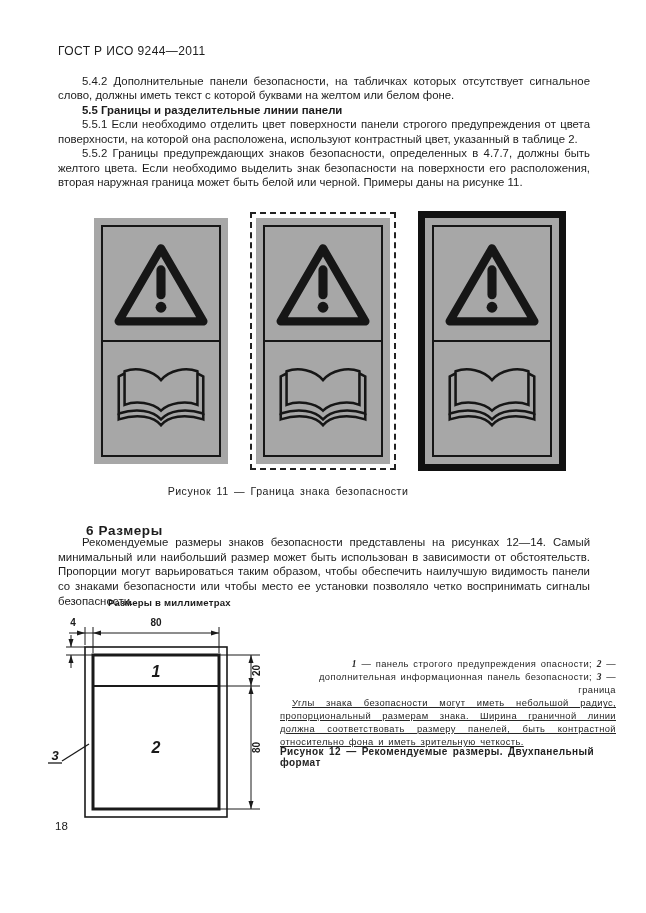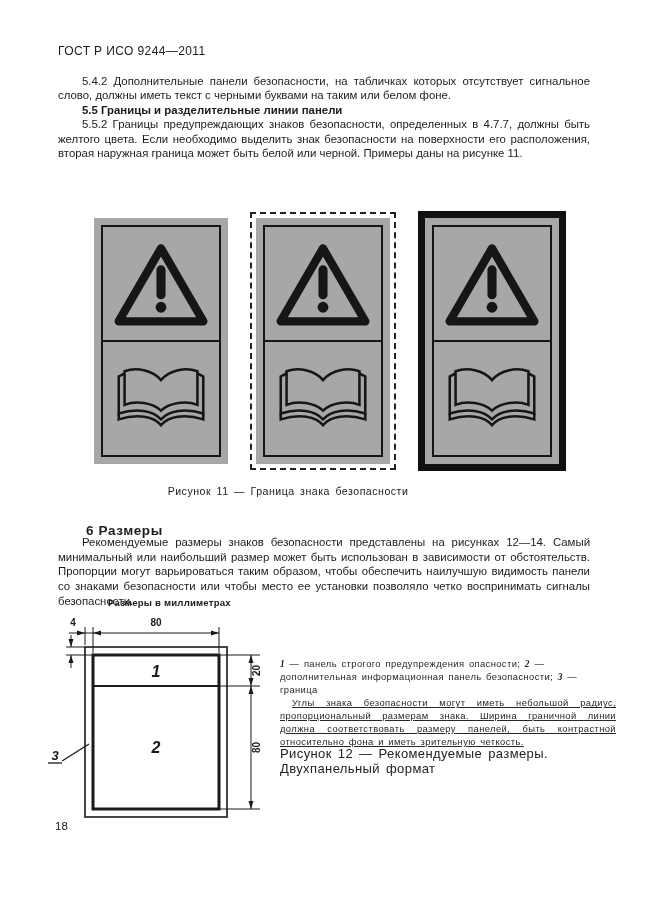--- a/index.html
+++ b/index.html
@@ -58,38 +58,39 @@
   }
   .drawing { position:absolute; left:42px; top:611px; }
   .drawing text { font-family:"Liberation Sans", sans-serif; }
   .dim-num { font-size:10px; font-weight:bold; fill:#1a1a1a; }
   .panel-num { font-family:"Liberation Serif", serif; font-style:italic; font-weight:bold; font-size:16px; fill:#1a1a1a; }
   .ref-num { font-family:"Liberation Serif", serif; font-style:italic; font-weight:bold; font-size:13px; fill:#1a1a1a; }
   .legend {
     position:absolute; left:280px; top:658px; width:336px;
     font-size:9.4px; line-height:12.8px; letter-spacing:0.4px; word-spacing:1.5px; color:#262626;
   }
-  .legend-key { text-align:left; margin-bottom:1px; }
+  .legend-key { text-align:right; margin-bottom:1px; }
   .legend-key .it { font-family:"Liberation Serif", serif; font-style:italic; font-weight:bold; }
   .legend-note { text-align:justify; text-indent:12px; margin-top:1px;text-decoration:underline; }
   .fig12-caption {
     position:absolute; left:280px; top:746px; width:340px;
-    font-size:13px; letter-spacing:0.4px; word-spacing:2px; color:#222;
+    font-size:10px; letter-spacing:0.4px; word-spacing:2px; color:#222;font-weight:bold;
   }
   .page-number { position:absolute; left:55px; top:820px; font-size:11.5px; }
   .icon-svg { display:block; }
 </style>
 </head>
 <body>
 
 <div class="header">ГОСТ Р ИСО 9244—2011</div>
 
 <div class="textflow">
-  <p>5.4.2 Дополнительные панели безопасности, на табличках которых отсутствует сигнальное слово, должны иметь текст с черными буквами на таким или белом фоне.</p>
+  <p>5.4.2 Дополнительные панели безопасности, на табличках которых отсутствует сигнальное слово, должны иметь текст с которой буквами на желтом или белом фоне.</p>
   <p class="bold-head">5.5 Границы и разделительные линии панели</p>
+  <p>5.5.1 Если необходимо отделить цвет поверхности панели строгого предупреждения от цвета поверхности, на которой она расположена, используют контрастный цвет, указанный в таблице 2.</p>
   <p>5.5.2 Границы предупреждающих знаков безопасности, определенных в 4.7.7, должны быть желтого цвета. Если необходимо выделить знак безопасности на поверхности его расположения, вторая наружная граница может быть белой или черной. Примеры даны на рисунке 11.</p>
 </div>
 
 <div class="fig11">
 
   <div class="sign">
     <div class="sign-inner">
       <div class="sign-top">
         <svg class="icon-svg" width="100" height="88" viewBox="0 0 120 106">
           <path d="M60 10 L111 98 L9 98 Z" fill="none" stroke="#161616" stroke-width="10" stroke-linejoin="round"></path>

